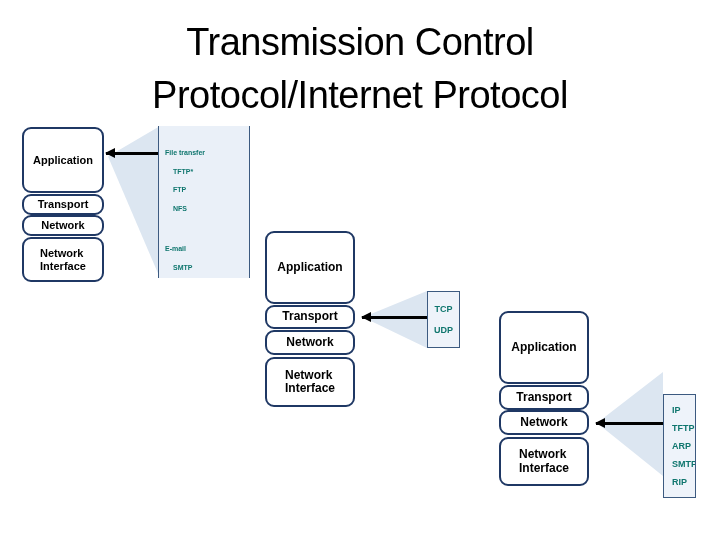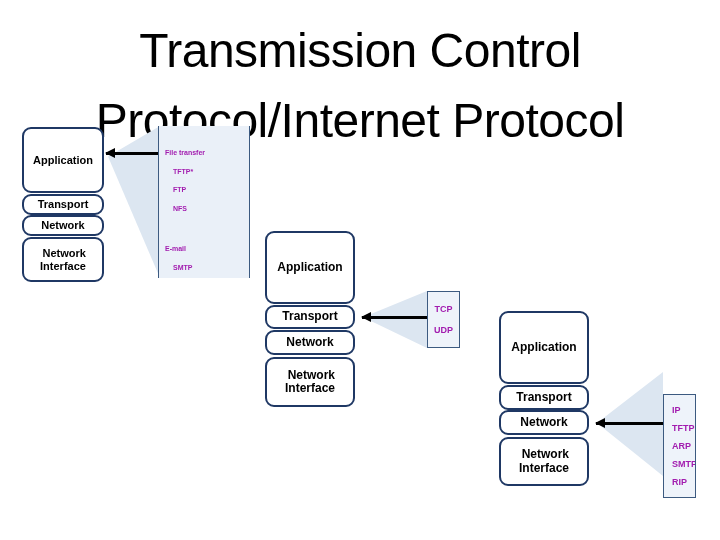--- a/index.html
+++ b/index.html
@@ -16,63 +16,63 @@
     color: #000000;
   }
 
   
   #slide-title {
     position: absolute;
     left: 0;
     top: 16px;
     width: 720px;
     text-align: center;
-    font-size: 48px;
-    line-height: 70px;
+    font-size: 38px;
+    line-height: 53px;
     font-weight: 400;
     color: #000000;
     letter-spacing: -0.5px;
     white-space: pre-line;
   }
 
   
   .stack {
     position: absolute;
   }
   .layer-box {
     position: absolute;
     box-sizing: border-box;
     border: 2.5px solid #1F3864;
     border-radius: 9px;
     background: #ffffff;
     display: flex;
     align-items: center;
     justify-content: center;
-    text-align: right;
+    text-align: left;
     font-weight: bold;
     color: #000000;
     line-height: 1.12;
     white-space: pre-line;
   }
 
   
   .callout {
     position: absolute;
   }
   .callout-tail {
     position: absolute;
     background: #DCE6F1;
   }
   .callout-body {
     position: absolute;
     box-sizing: border-box;
     background: #EAF0F8;
     border-left: 1.5px solid #3C5A80;
     border-right: 1.5px solid #3C5A80;
-    color: #a21caf;
+    color: #0f766e;
     overflow: hidden;
   }
   .callout-body.boxed {
     border: 1.5px solid #3C5A80;
     background: #EEF3FA;
   }
 
   
   .proto-list {
     position: absolute;

